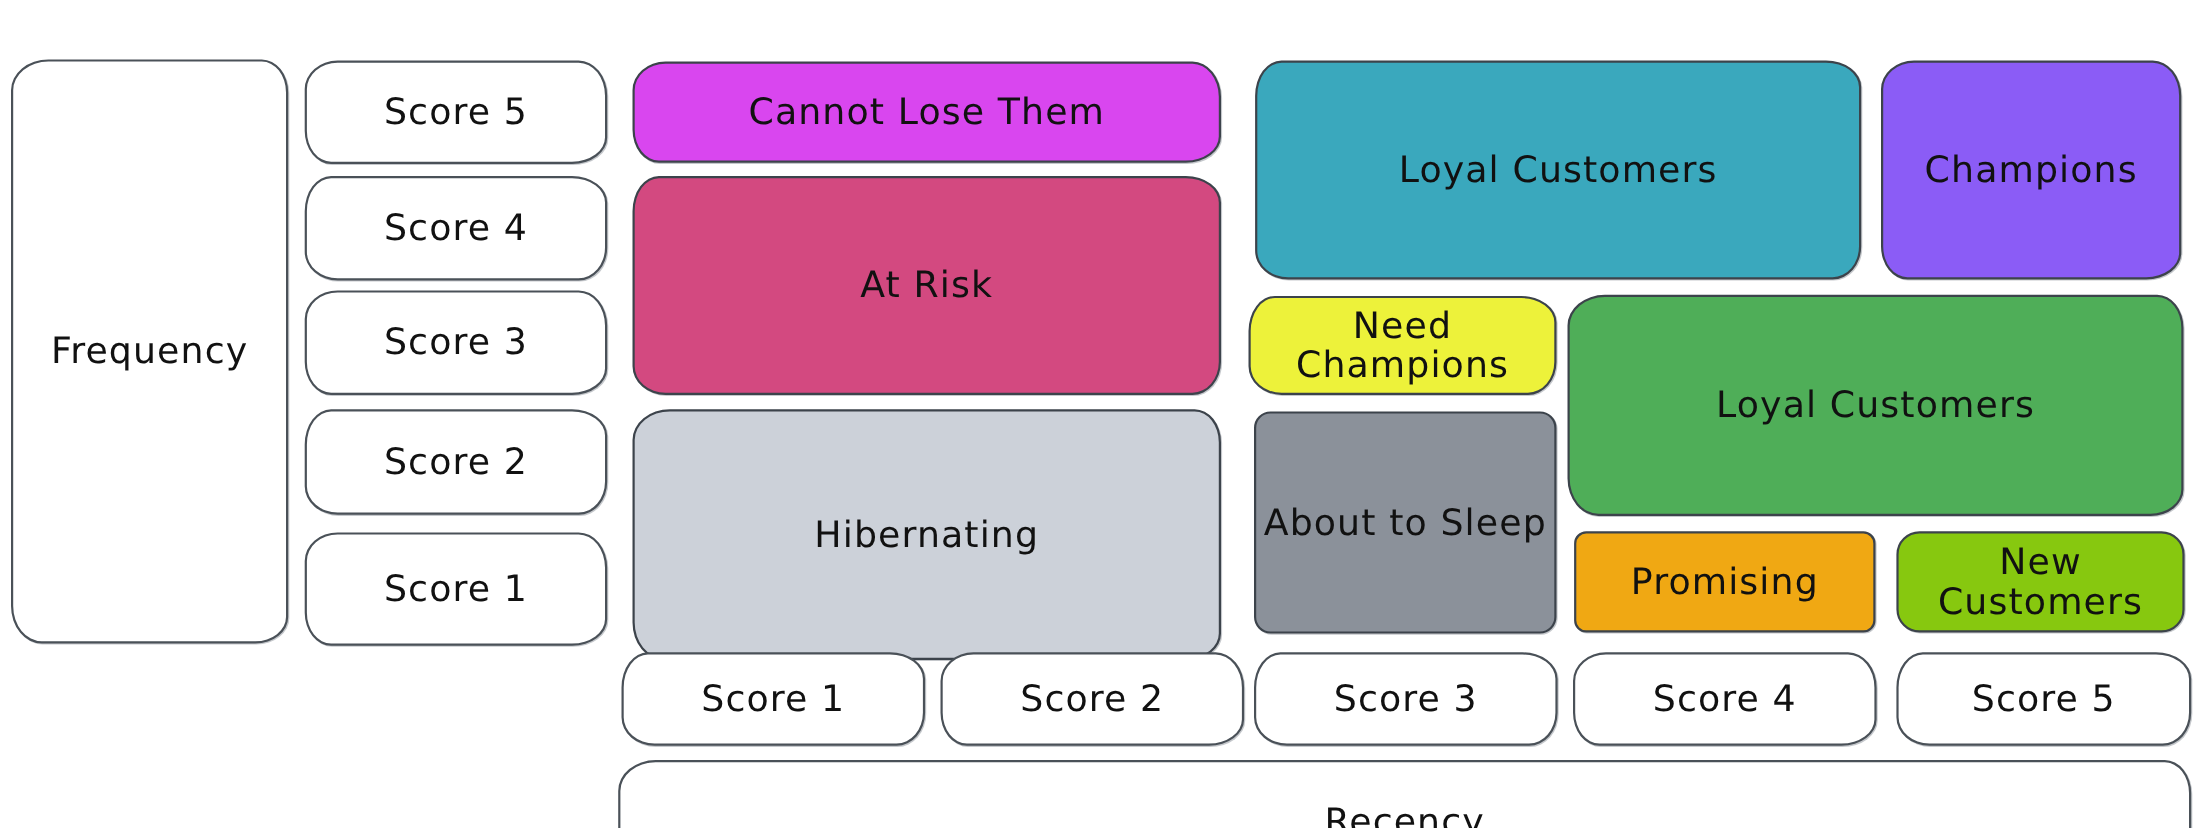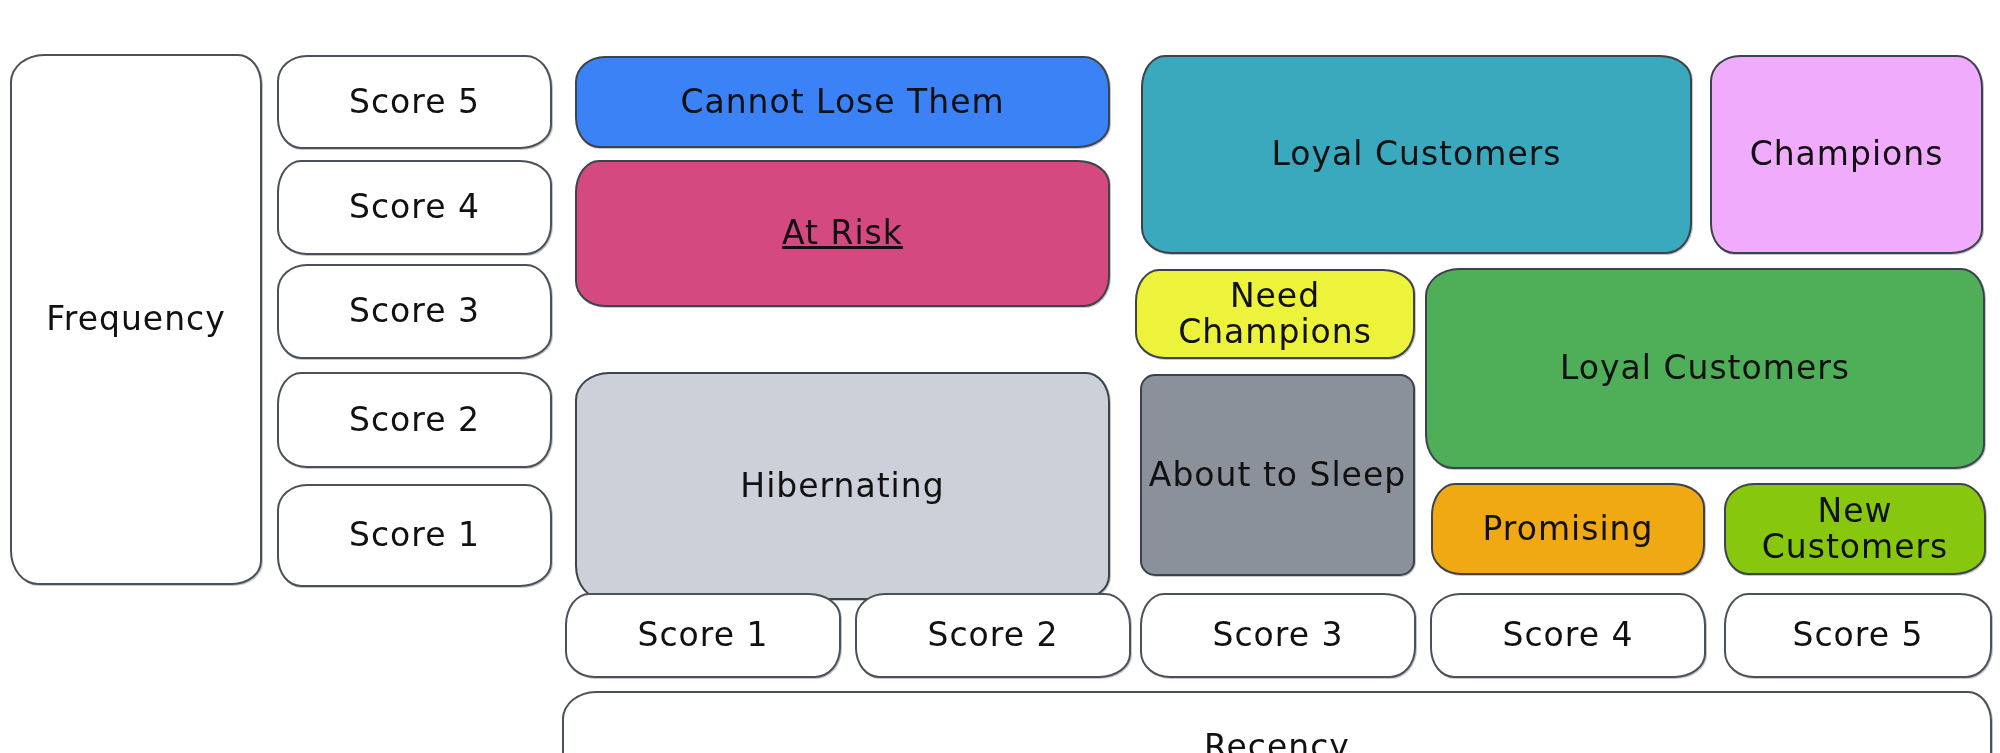--- a/index.html
+++ b/index.html
@@ -32,21 +32,21 @@
 
   
   .freq-axis      {left:10px;  top:12px;  width:252px; height:531px;}
   .f-s5           {left:277px; top:13px;  width:275px; height:94px;}
   .f-s4           {left:277px; top:118px; width:275px; height:95px;}
   .f-s3           {left:277px; top:222px; width:275px; height:95px;}
   .f-s2           {left:277px; top:330px; width:275px; height:96px;}
   .f-s1           {left:277px; top:442px; width:275px; height:103px;}
 
   .seg-clt        {left:575px;  top:14px;  width:535px; height:92px;}
-  .seg-risk       {left:575px;  top:118px; width:535px; height:147px;text-decoration:underline;}
+  .seg-risk       {left:575px;  top:118px; width:535px; height:199px;}
   .seg-hib        {left:575px;  top:330px; width:535px; height:228px;}
   .seg-loyal-top  {left:1141px; top:13px;  width:551px; height:199px;}
   .seg-champ      {left:1710px; top:13px;  width:273px; height:199px;}
   .seg-need       {left:1135px; top:227px; width:280px; height:90px;}
   .seg-loyal-mid  {left:1425px; top:226px; width:560px; height:201px;}
   .seg-sleep      {left:1140px; top:332px; width:275px; height:202px;border-radius:15px;}
   .seg-prom       {left:1431px; top:441px; width:274px; height:92px;}
   .seg-new        {left:1724px; top:441px; width:262px; height:92px;}
 
   .r-s1           {left:565px;  top:551px; width:276px; height:85px;}
@@ -73,48 +73,48 @@
   <div class="box white r-a f-s3">
     <span class="label">Score 3</span>
   </div>
   <div class="box white r-b f-s2">
     <span class="label">Score 2</span>
   </div>
   <div class="box white r-a f-s1">
     <span class="label">Score 1</span>
   </div>
 
-  <div class="box r-a seg-clt" style="background: #3b82f6;">
+  <div class="box r-a seg-clt" style="background: #d946ef;">
     <span class="label">Cannot Lose Them</span>
   </div>
   <div class="box r-b seg-risk" style="background: rgb(211, 73, 128);">
     <span class="label">At Risk</span>
   </div>
   <div class="box r-c seg-hib" style="background: rgb(204, 209, 217);">
     <span class="label">Hibernating</span>
   </div>
   <div class="box r-b seg-loyal-top" style="background: rgb(58, 168, 189);">
     <span class="label">Loyal Customers</span>
   </div>
-  <div class="box r-a seg-champ" style="background: #f0abfc; text-align: right;">
+  <div class="box r-a seg-champ" style="background: #8b5cf6; text-align: right;">
     <span class="label">Champions</span>
   </div>
   <div class="box r-b seg-need" style="background: rgb(237, 242, 58);">
     <span class="label">Need Champions</span>
   </div>
   <div class="box r-c seg-loyal-mid" style="background: rgb(79, 174, 88);">
     <span class="label">Loyal Customers</span>
   </div>
   <div class="box r-a seg-sleep" style="background: rgb(139, 145, 154);">
     <span class="label">About to Sleep</span>
   </div>
-  <div class="box r-b seg-prom" style="background: rgb(240, 168, 19);">
+  <div class="box r-b seg-prom" style="background: rgb(240, 168, 19); border-radius: 11px;">
     <span class="label">Promising</span>
   </div>
-  <div class="box r-a seg-new" style="background: rgb(135, 200, 15);">
+  <div class="box r-a seg-new" style="background: rgb(135, 200, 15); border-radius: 21px;">
     <span class="label">New Customers</span>
   </div>
 
   <div class="box white r-b r-s1">
     <span class="label">Score 1</span>
   </div>
   <div class="box white r-a r-s2">
     <span class="label">Score 2</span>
   </div>
   <div class="box white r-b r-s3">

